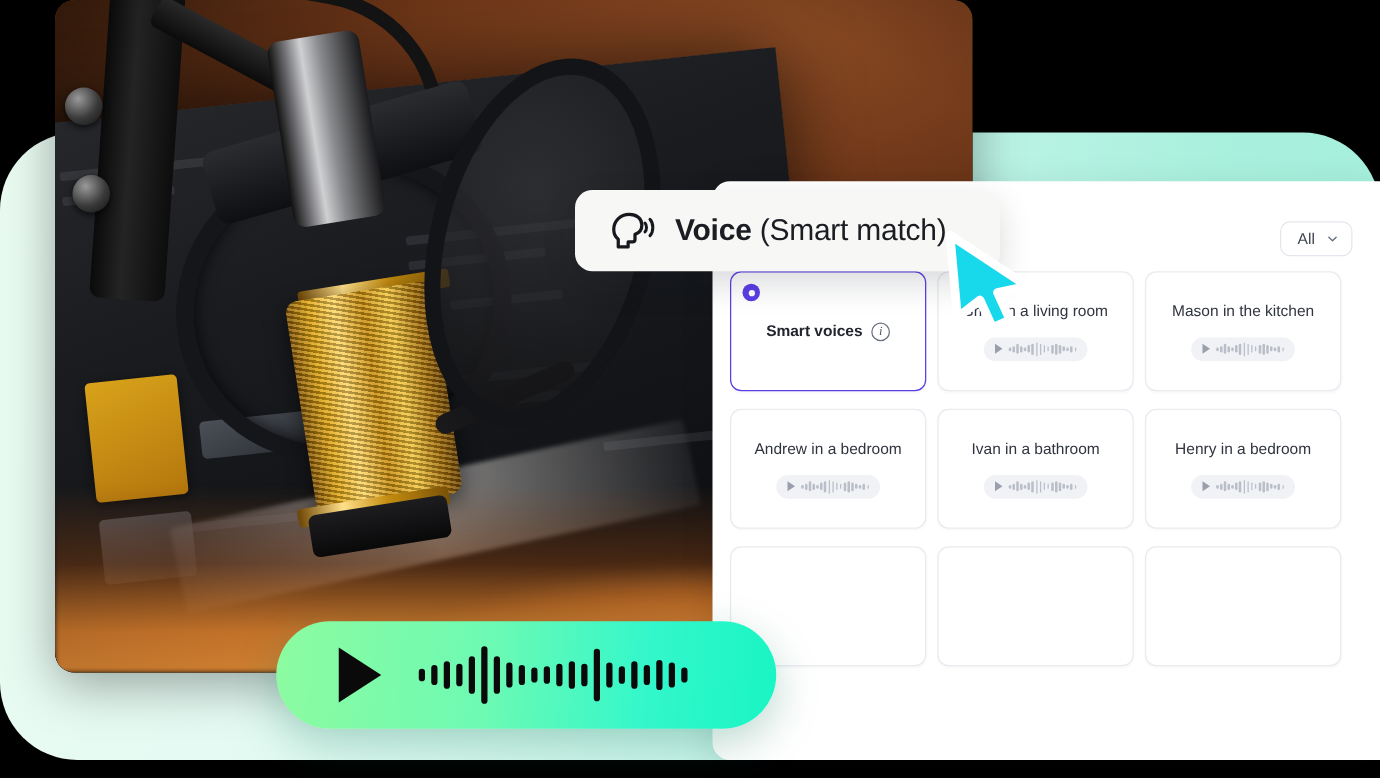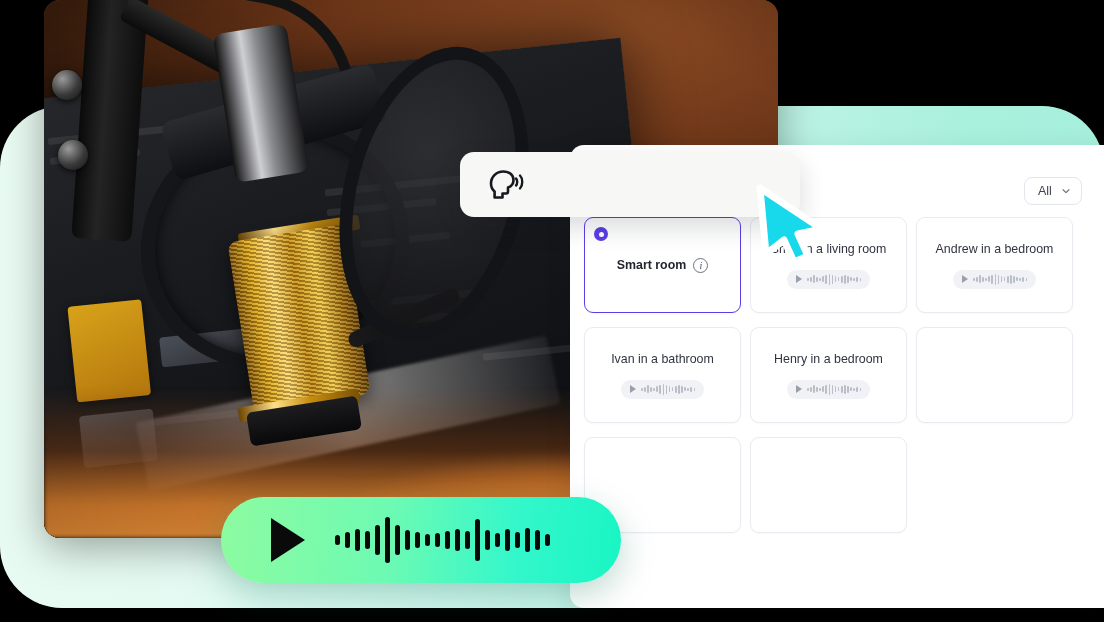--- a/index.html
+++ b/index.html
@@ -291,27 +291,53 @@
       </div>
     </div>
 
     <div class="grid">
 
       <div class="vcard selected">
         <span class="radio">
             <i></i>
           </span>
         <div class="smart-row">
-          <span class="vname">Smart room</span>
+          <span class="vname">Smart voices</span>
           <span class="info-ico">i</span>
         </div>
       </div>
 
       <div class="vcard">
         <span class="vname">Brian in a living room</span>
+        <span class="play-pill">
+          <span class="tri"></span>
+          <span class="mini-wave">
+              <i style="height: 3px;"></i>
+              <i style="height: 5px;"></i>
+              <i style="height: 8px;"></i>
+              <i style="height: 5px;"></i>
+              <i style="height: 3px;"></i>
+              <i style="height: 6px;"></i>
+              <i style="height: 9px;"></i>
+              <i style="height: 11px;"></i>
+              <i style="height: 9px;"></i>
+              <i style="height: 6px;"></i>
+              <i style="height: 4px;"></i>
+              <i style="height: 7px;"></i>
+              <i style="height: 9px;"></i>
+              <i style="height: 7px;"></i>
+              <i style="height: 4px;"></i>
+              <i style="height: 3px;"></i>
+              <i style="height: 5px;"></i>
+              <i style="height: 3px;"></i>
+            </span>
+        </span>
+      </div>
+      <div class="vcard">
+        <span class="vname">Mason in the kitchen</span>
         <span class="play-pill">
           <span class="tri"></span>
           <span class="mini-wave">
               <i style="height: 3px;"></i>
               <i style="height: 5px;"></i>
               <i style="height: 8px;"></i>
               <i style="height: 5px;"></i>
               <i style="height: 3px;"></i>
               <i style="height: 6px;"></i>
               <i style="height: 9px;"></i>
@@ -413,20 +439,23 @@
       <div class="vcard"></div>
     </div>
   </div>
 
   <div class="voice-tip">
     <svg width="38" height="34" viewBox="0 0 38 34">
       <path d="M17.5 3.5 C10 3.5 5 9 5 15.5 C5 19 6.4 21.6 8.6 23.4 L8.6 29.5 L16.5 29.5 L16.5 25.5 L20 25.5 C21.3 25.5 22 24.7 22 23.6 L22 19.5 C25.6 18.3 27.5 15.5 27.5 12 C27.5 6.9 23.2 3.5 17.5 3.5 Z" fill="none" stroke="#17191e" stroke-width="2.6" stroke-linejoin="round"></path>
       <path d="M30 10.5 C31.6 12 31.6 16 30 17.5" fill="none" stroke="#17191e" stroke-width="2.4" stroke-linecap="round"></path>
       <path d="M34 7.5 C37 10.5 37 17.5 34 20.5" fill="none" stroke="#17191e" stroke-width="2.4" stroke-linecap="round"></path>
     </svg>
+    <div class="label">
+      <b>Voice </b><span>(Smart match)</span>
+    </div>
   </div>
 
   <svg class="cursor" viewBox="0 0 84 90">
     <path d="M8 6 L70 47 L46 52 L56 74 L42 80 L32 58 L14 72 Z" fill="#18d8ec" stroke="#ffffff" stroke-width="7" stroke-linejoin="round"></path>
   </svg>
 
   <div class="player">
     <span class="big-tri"></span>
     <span class="big-wave">
         <i style="height: 10px;"></i>

